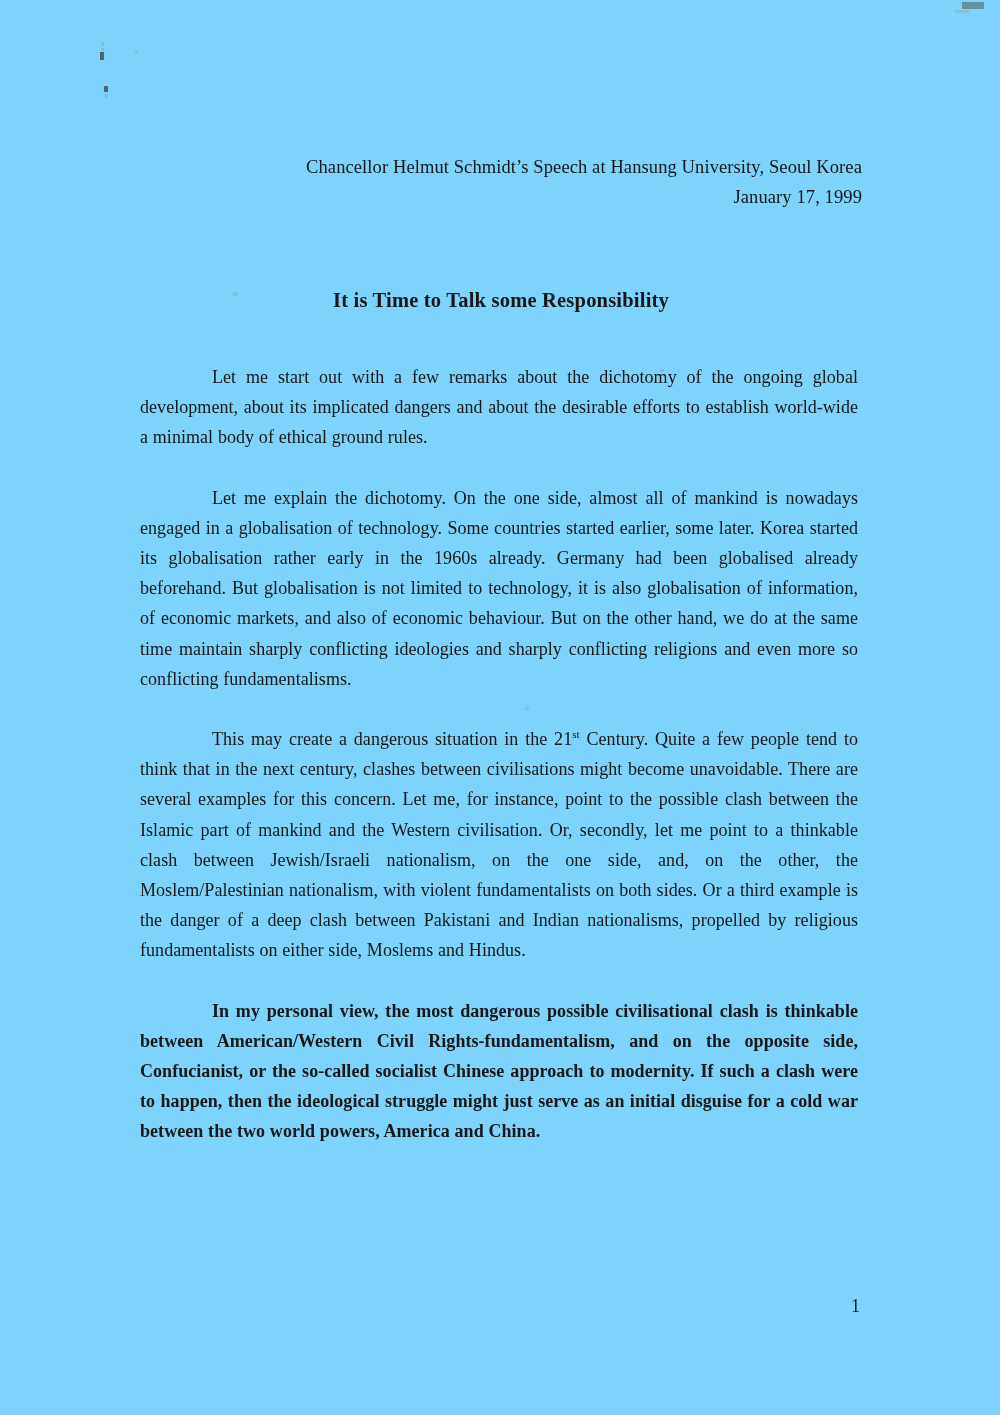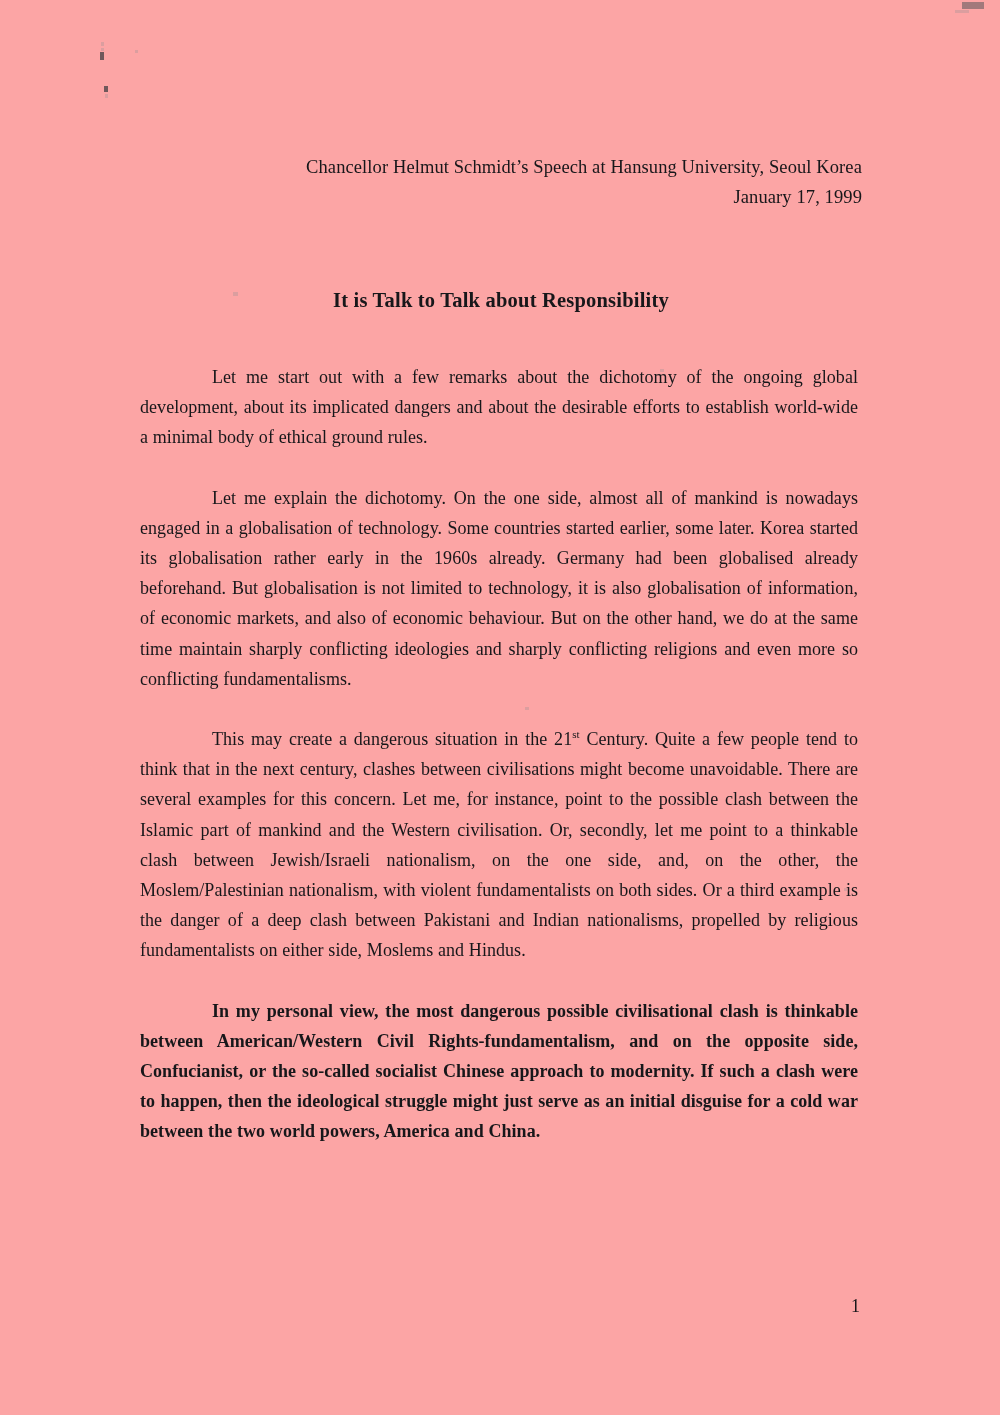--- a/index.html
+++ b/index.html
@@ -13,21 +13,21 @@
     position: relative;
     overflow: hidden;
     font-family: "Liberation Serif", "DejaVu Serif", serif;
     color: #17171a;
     -webkit-font-smoothing: antialiased;
   }
 
   .page {
     position: absolute;
     inset: 0;
-    background: #fca5a5;
+    background: #7dd3fc;
   }
 
   
   .artifact {
     position: absolute;
     background: #3a3a3e;
     opacity: .72;
   }
   .artifact.faint { opacity: .3; background: #8d8d92; }
   .artifact.edge  { opacity: .55; background: #55555a; }
@@ -108,21 +108,21 @@
   <div class="artifact faint" style="left:233px; top:292px; width:5px; height:4px;"></div>
   <div class="artifact faint" style="left:660px; top:369px; width:4px; height:3px;"></div>
   <div class="artifact faint" style="left:525px; top:707px; width:4px; height:3px;"></div>
   <div class="artifact faint" style="left:844px; top:888px; width:3px; height:3px;"></div>
 
   <div class="doc-header">
     <span class="line">Chancellor Helmut Schmidt’s Speech at Hansung University, Seoul Korea</span>
     <span class="line">January 17, 1999</span>
   </div>
 
-  <h1 class="doc-title">It is Talk to Talk about Responsibility</h1>
+  <h1 class="doc-title">It is Time to Talk some Responsibility</h1>
 
   <div class="body-text">
     <p class="para">Let me start out with a few remarks about the dichotomy of the ongoing global development, about its implicated dangers and about the desirable efforts to establish world-wide a minimal body of ethical ground rules.</p>
 
     <p class="para">Let me explain the dichotomy.   On the one side, almost all of mankind is nowadays engaged in a globalisation of technology.   Some countries started earlier, some later.   Korea started its globalisation rather early in the 1960s already.   Germany had been globalised already beforehand.   But globalisation is not limited to technology, it is also globalisation of information, of economic markets, and also of economic behaviour.   But on the other hand, we do at the same time maintain sharply conflicting ideologies and sharply conflicting religions and even more so conflicting fundamentalisms.</p>
 
     <p class="para">
       <span>This may create a dangerous situation in the 21</span><sup>st</sup><span> Century.   Quite a few people tend to think that in the next century, clashes between civilisations might become unavoidable.   There are several examples for this concern.   Let me, for instance, point to the possible clash between the Islamic part of mankind and the Western civilisation. Or, secondly, let me point to a thinkable clash between Jewish/Israeli nationalism, on the one side, and, on the other, the Moslem/Palestinian nationalism, with violent fundamentalists on both sides.   Or a third example is the danger of a deep clash between Pakistani and Indian nationalisms, propelled by religious fundamentalists on either side, Moslems and Hindus.</span>
     </p>
 

